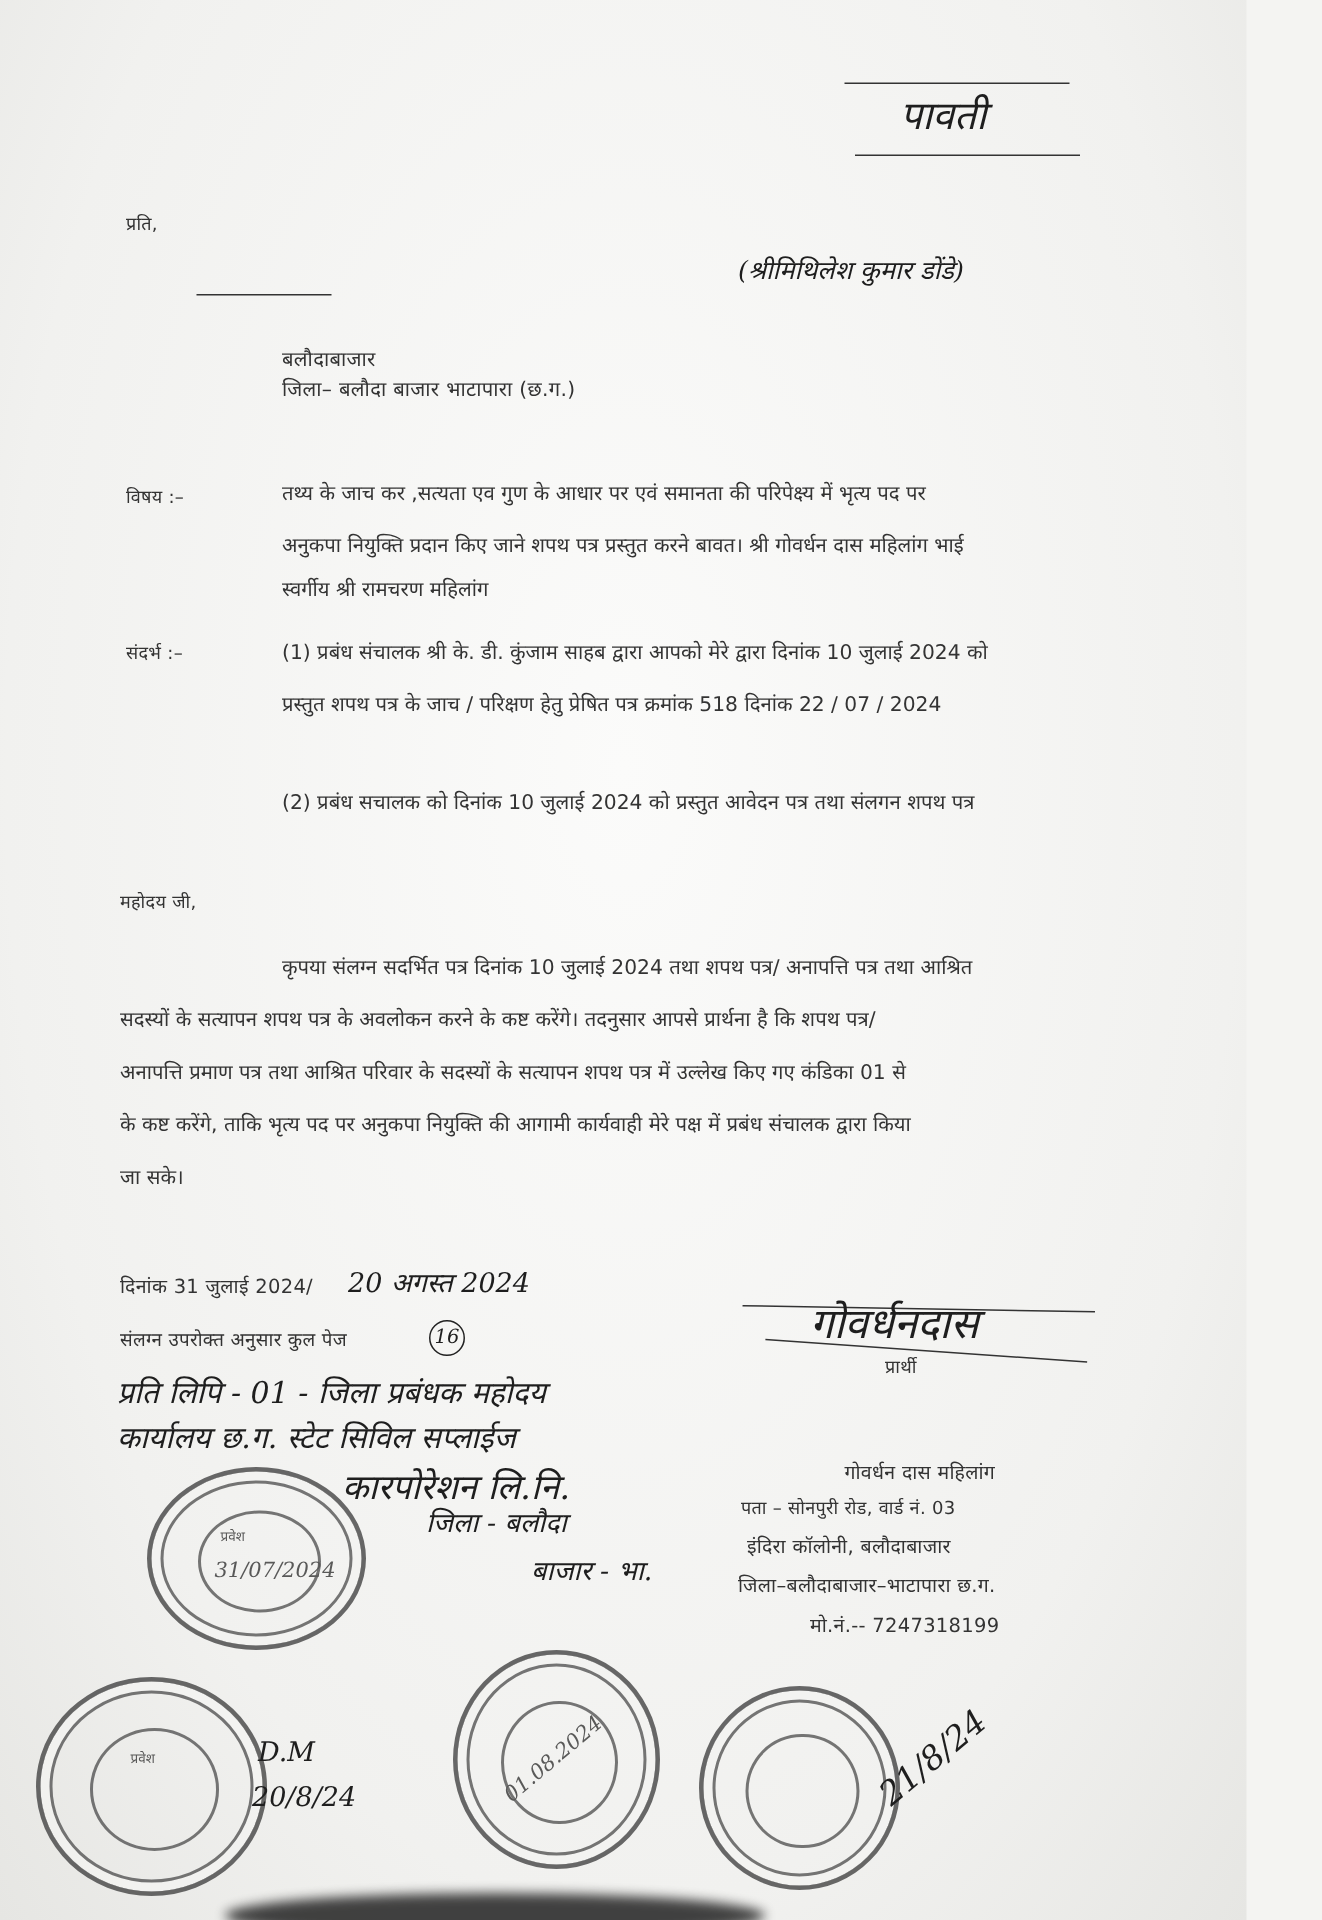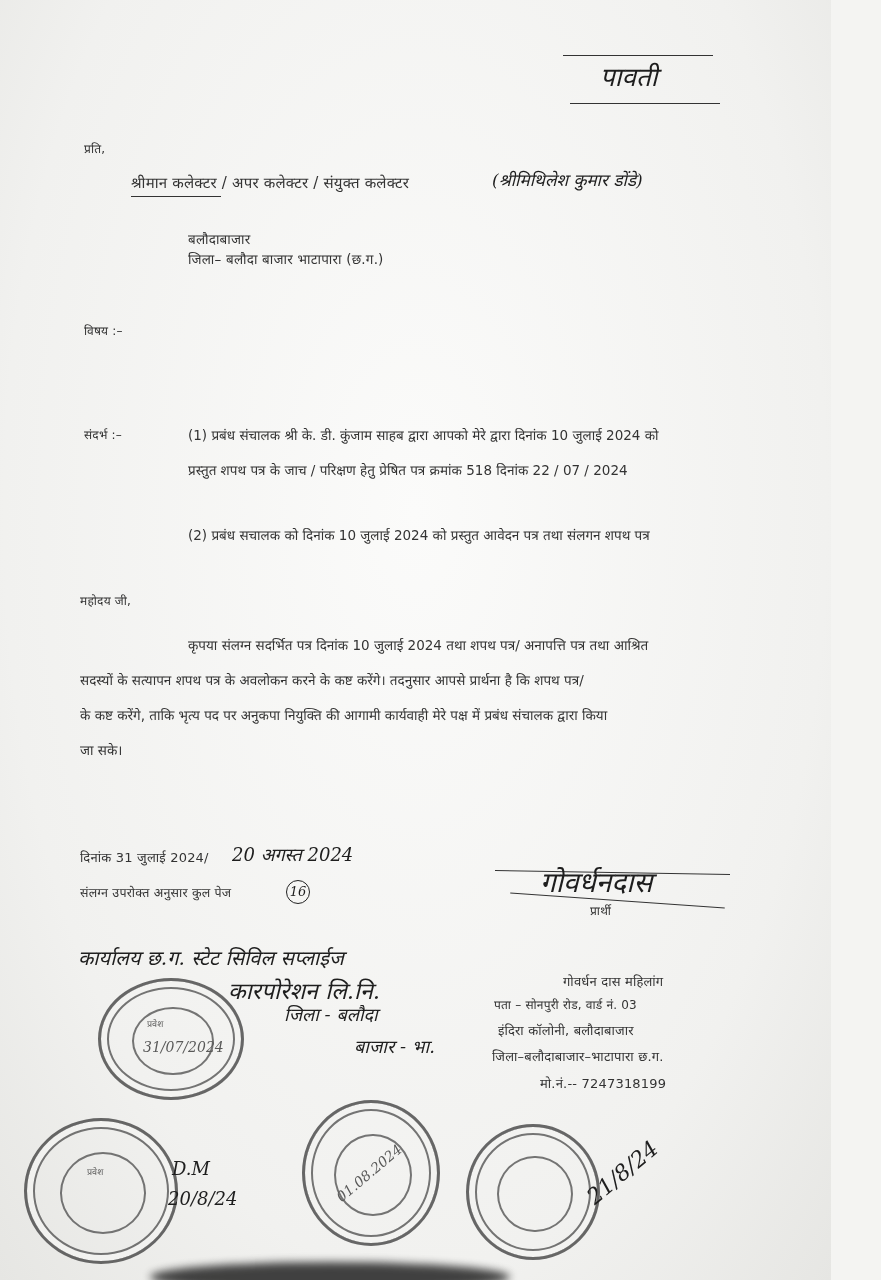--- a/index.html
+++ b/index.html
@@ -24,51 +24,57 @@
 </head>
 <body>
 
 <div class="page">
 
   <div class="line" style="left:563px;top:55px;width:150px;"></div>
   <div class="abs hand" style="left:600px;top:58px;font-size:26px;">पावती</div>
   <div class="line" style="left:570px;top:103px;width:150px;"></div>
 
   <div class="abs print" style="left:84px;top:140px;font-size:12px;">प्रति,</div>
-  <div class="abs print" style="left:131px;top:172px;font-size:15px;">श्रीमान कलेक्टर / अपर कलेक्टर / संयुक्त कलेक्टर</div>
   <div class="line" style="left:131px;top:196px;width:90px;border-top-width:1px;"></div>
   <div class="abs hand" style="left:492px;top:168px;font-size:17px;">(श्रीमिथिलेश कुमार डोंडे)</div>
   <div class="abs print" style="left:188px;top:230px;">बलौदाबाजार</div>
   <div class="abs print" style="left:188px;top:250px;">जिला– बलौदा बाजार भाटापारा (छ.ग.)</div>
 
   <div class="abs print" style="left:84px;top:322px;font-size:12px;">विषय :–</div>
+  <div class="para" style="left:188px;top:312px;">
+    <div>तथ्य के जाच कर ,सत्यता एव गुण के आधार पर एवं समानता की परिपेक्ष्य में भृत्य पद पर</div>
+    <div>अनुकपा नियुक्ति प्रदान किए जाने शपथ पत्र प्रस्तुत करने बावत। श्री गोवर्धन दास महिलांग भाई</div>
+    <div style="line-height:22px;">स्वर्गीय श्री रामचरण महिलांग</div>
+  </div>
 
   <div class="abs print" style="left:84px;top:426px;font-size:12px;">संदर्भ :–</div>
   <div class="para" style="left:188px;top:418px;">
     <div>(1) प्रबंध संचालक श्री के. डी. कुंजाम साहब द्वारा आपको मेरे द्वारा दिनांक 10 जुलाई 2024 को</div>
     <div>प्रस्तुत शपथ पत्र के  जाच / परिक्षण हेतु प्रेषित पत्र क्रमांक 518 दिनांक 22 / 07 / 2024</div>
   </div>
   <div class="para" style="left:188px;top:518px;">
     <div>(2) प्रबंध सचालक को दिनांक 10 जुलाई 2024 को प्रस्तुत आवेदन पत्र तथा संलगन शपथ पत्र</div>
   </div>
 
   <div class="abs print" style="left:80px;top:592px;font-size:12px;">महोदय जी,</div>
 
   <div class="para" style="left:80px;top:628px;width:740px;">
     <div style="padding-left:108px;">कृपया संलग्न सदर्भित पत्र दिनांक 10 जुलाई 2024 तथा शपथ पत्र/  अनापत्ति पत्र तथा आश्रित</div>
     <div>सदस्यों के सत्यापन शपथ पत्र के अवलोकन करने के कष्ट करेंगे। तदनुसार आपसे प्रार्थना है  कि शपथ पत्र/</div>
+    <div>अनापत्ति प्रमाण पत्र तथा आश्रित परिवार के सदस्यों के सत्यापन शपथ पत्र  में उल्लेख किए गए  कंडिका 01 से</div>
     <div>के कष्ट करेंगे, ताकि भृत्य पद पर अनुकपा नियुक्ति की आगामी कार्यवाही मेरे पक्ष में प्रबंध संचालक द्वारा किया</div>
     <div>जा सके।</div>
   </div>
 
   <div class="abs print" style="left:80px;top:848px;font-size:13px;">दिनांक 31 जुलाई 2024/</div>
   <div class="abs hand" style="left:232px;top:842px;font-size:18px;">20 अगस्त 2024</div>
   <div class="abs print" style="left:80px;top:884px;font-size:12.5px;">संलग्न उपरोक्त अनुसार कुल पेज</div>
   <div class="abs hand" style="left:286px;top:880px;font-size:13px;width:22px;height:22px;border:1.5px solid #222;border-radius:50%;text-align:center;line-height:22px;">16</div>
 
+  <div class="abs hand" style="left:78px;top:914px;font-size:20px;">प्रति लिपि - 01 - जिला प्रबंधक महोदय</div>
   <div class="abs hand" style="left:78px;top:944px;font-size:20px;">कार्यालय छ.ग. स्टेट सिविल सप्लाईज</div>
   <div class="abs hand" style="left:228px;top:974px;font-size:23px;">कारपोरेशन लि.नि.</div>
   <div class="abs hand" style="left:284px;top:1002px;font-size:18px;">जिला - बलौदा</div>
   <div class="abs hand" style="left:354px;top:1034px;font-size:18px;">बाजार - भा.</div>
 
   <div class="line" style="left:495px;top:872px;width:235px;transform:rotate(1deg);"></div>
   <div class="abs hand" style="left:540px;top:862px;font-size:28px;">गोवर्धनदास</div>
   <div class="line" style="left:510px;top:900px;width:215px;transform:rotate(4deg);"></div>
   <div class="abs print" style="left:590px;top:902px;font-size:12px;">प्रार्थी</div>
 

